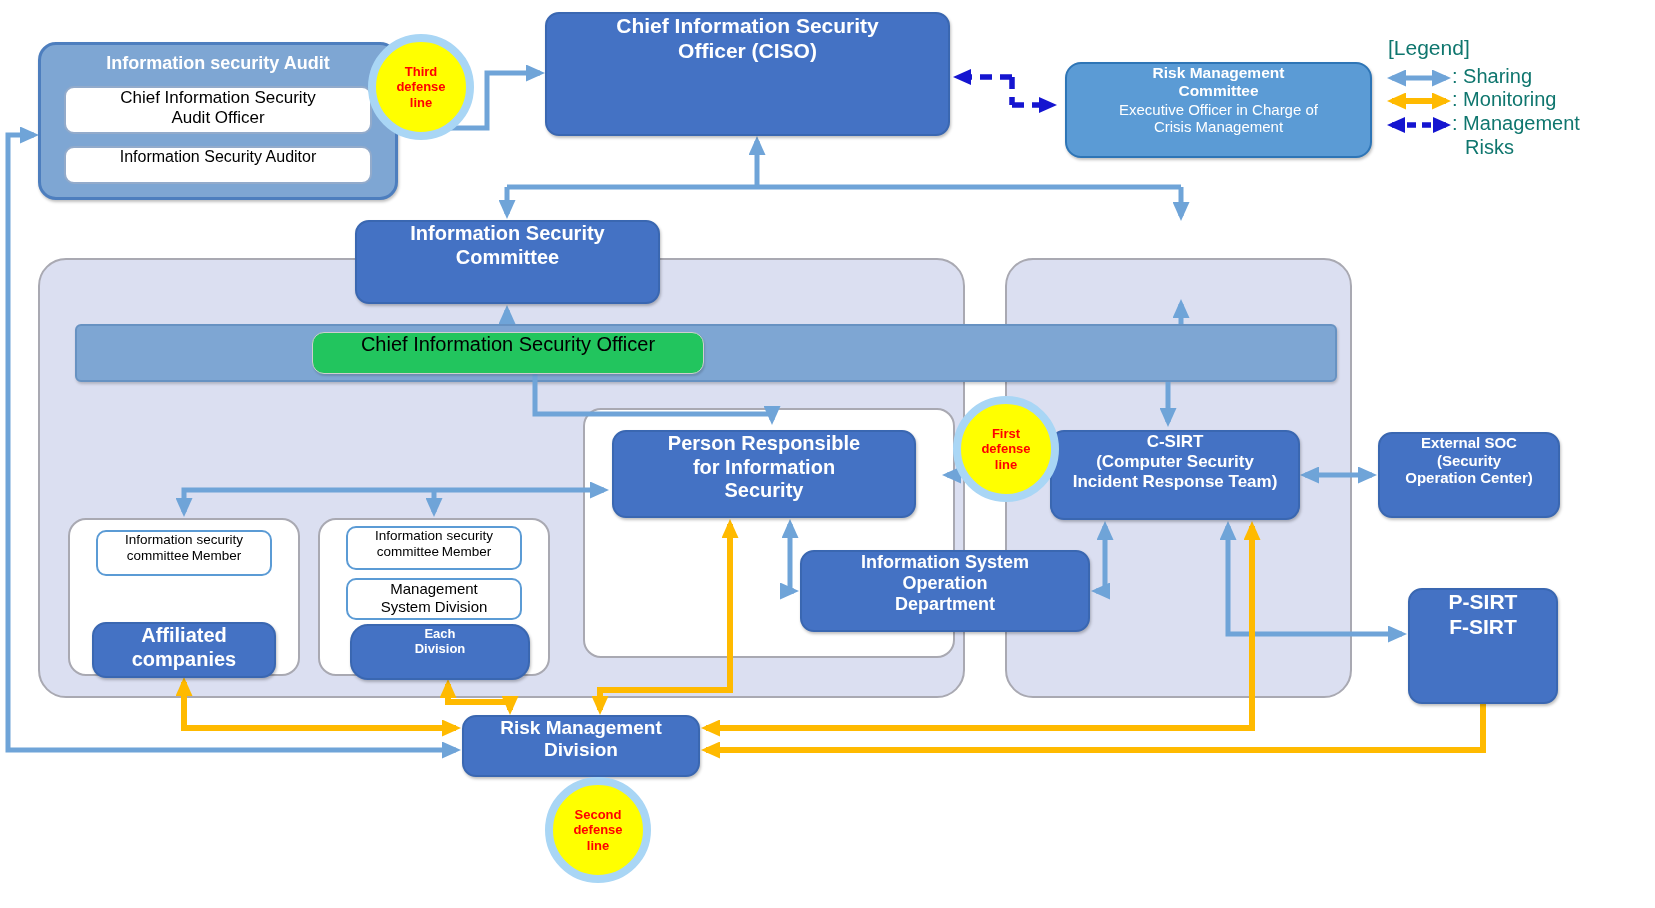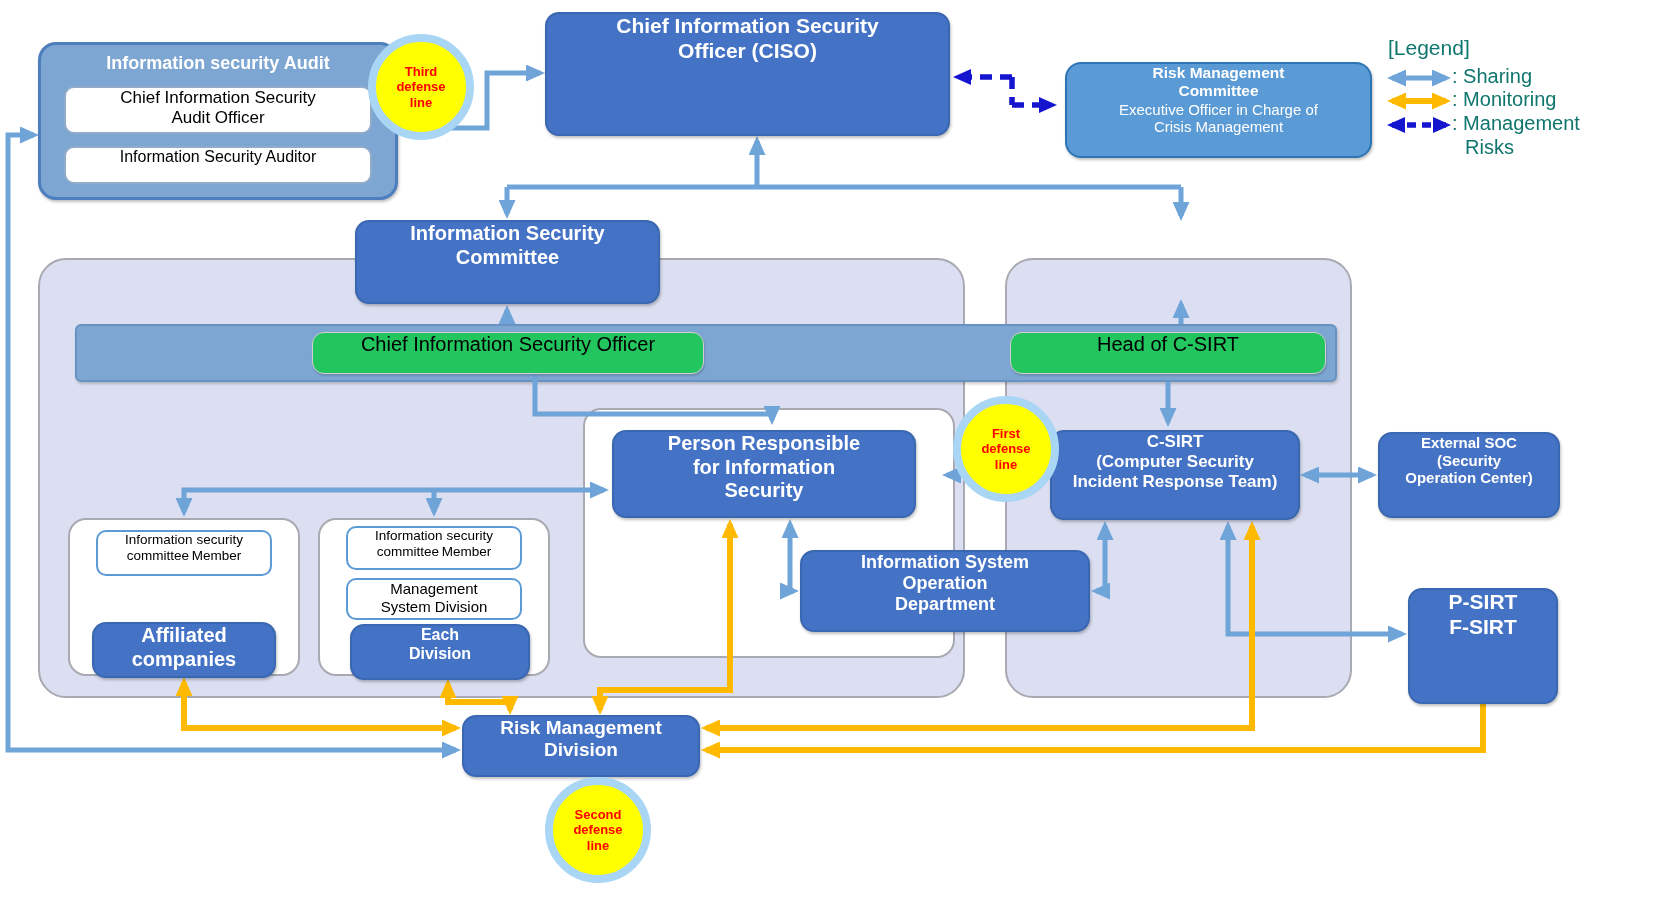--- a/index.html
+++ b/index.html
@@ -121,23 +121,20 @@
   <div class="legend-label z5" style="left:1465px;top:136px;">Risks</div>
 
   <div class="box dark z5" style="left:355px;top:220px;width:305px;height:84px;font-size:20px;">
     <div class="ln">Information Security</div>
     <div class="ln">Committee</div>
   </div>
 
   <div class="box bandlabel z5" style="left:312px;top:332px;width:392px;height:42px;">
     <div class="ln">Chief Information Security Officer</div>
   </div>
-  <div class="box bandlabel z5" style="left:1010px;top:332px;width:316px;height:42px;">
-    <div class="ln">Head of C-SIRT</div>
-  </div>
 
   <div class="box dark z5" style="left:612px;top:430px;width:304px;height:88px;font-size:20px;">
     <div class="ln">Person Responsible</div>
     <div class="ln">for Information</div>
     <div class="ln">Security</div>
   </div>
 
   <div class="box dark z5" style="left:1050px;top:430px;width:250px;height:90px;font-size:17px;">
     <div class="ln">C-SIRT</div>
     <div class="ln">(Computer Security</div>
@@ -160,21 +157,21 @@
   </div>
   <div class="box memberbox z5" style="left:346px;top:578px;width:176px;height:42px;font-size:15px;">
     <div class="ln">Management</div>
     <div class="ln">System Division</div>
   </div>
 
   <div class="box dark z5" style="left:92px;top:622px;width:184px;height:56px;font-size:20px;">
     <div class="ln">Affiliated</div>
     <div class="ln">companies</div>
   </div>
-  <div class="box dark z5" style="left:350px;top:624px;width:180px;height:56px;font-size:16px;">
+  <div class="box dark z5" style="left:350px;top:624px;width:180px;height:56px;font-size:13px;border-radius:18px;">
     <div class="ln">Each</div>
     <div class="ln">Division</div>
   </div>
 
   <div class="box dark z5" style="left:800px;top:550px;width:290px;height:82px;font-size:18px;">
     <div class="ln">Information System</div>
     <div class="ln">Operation</div>
     <div class="ln">Department</div>
   </div>
 

